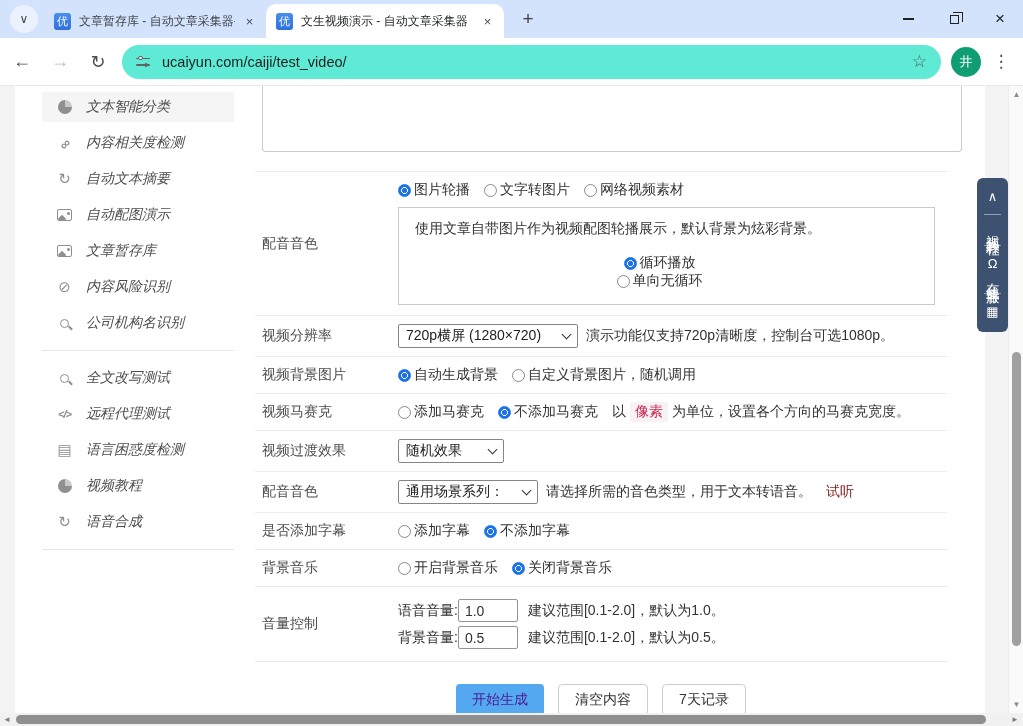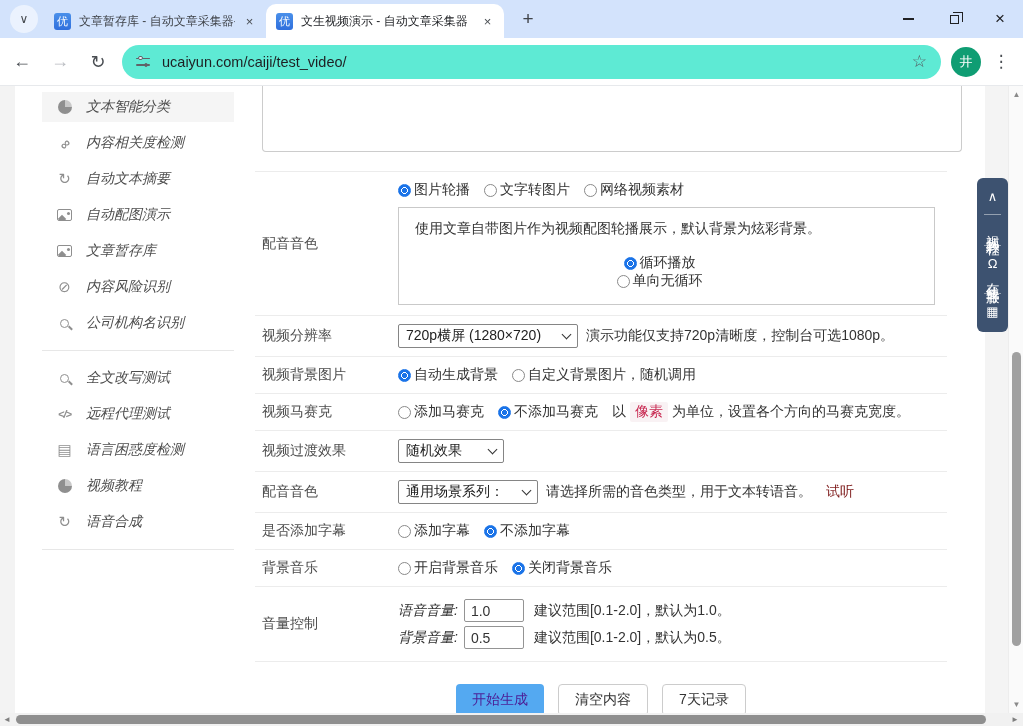--- a/index.html
+++ b/index.html
@@ -71,21 +71,21 @@
   .mode-row .fcontent { display:block; padding:9px 0 10px 0; }
   .mode-box { margin-top:8px; width:537px; border:1px solid #c9c9c9; padding:12px 16px 14px 16px; }
   .mode-box .radioline { margin-top:16px;flex-direction:column; }
   .sel { display:inline-flex; align-items:center; justify-content:space-between; height:24px; border:1px solid #858585; border-radius:2px; background:#fff; padding:8px 7px; font-size:14px; color:#222; margin-right:8px; }
   .sel .chev { width:7px; height:7px; border-right:1.5px solid #333; border-bottom:1.5px solid #333; transform:rotate(45deg); margin:-3px 0 0 12px; }
   .sel-res { width:180px; } .sel-trans { width:106px; } .sel-voice { width:140px; }
   .note { color:#333; }
   .codetag { color:#c7254e; background:#f9f2f4; padding:1px 5px; border-radius:2px; margin:0 4px; }
   .tlink { color:#7f1d1d; margin-left:14px; cursor:pointer; }
   .vol-line { display:flex; align-items:center; margin:4px 0; width:100%; }
-  .vol-line .vlab { color:#333; margin-right:6px;font-style:italic; }
+  .vol-line .vlab { color:#333; margin-right:0; }
   .vol-input { width:60px; height:23px; border:1px solid #949494; border-radius:2px; padding:0 6px; font-size:14px; font-family:inherit; color:#333; margin-right:10px; }
   .btnrow { display:flex; justify-content:center; margin-top:22px; }
   .btn { height:32px; padding:0 16px; border-radius:4px; display:flex; align-items:center; justify-content:center; font-size:14px; margin:0 7px; }
   .btn-primary { background:#54a9f1; color:#4c1d95; }
   .btn-plain { background:#fff; border:1px solid #ccc; color:#333; }
 
   
   .gutter { position:absolute; right:15px; top:0; width:23px; bottom:13px; background:#f4f4f4; }
   .float-widget { position:absolute; right:15px; top:92px; width:31px; background:#3d5270; border-radius:6px; color:#fff; display:flex; flex-direction:column; align-items:center; padding:10px 0 12px 0; }
   .fw-ic { font-size:13px; line-height:1; margin:2px 0; }

